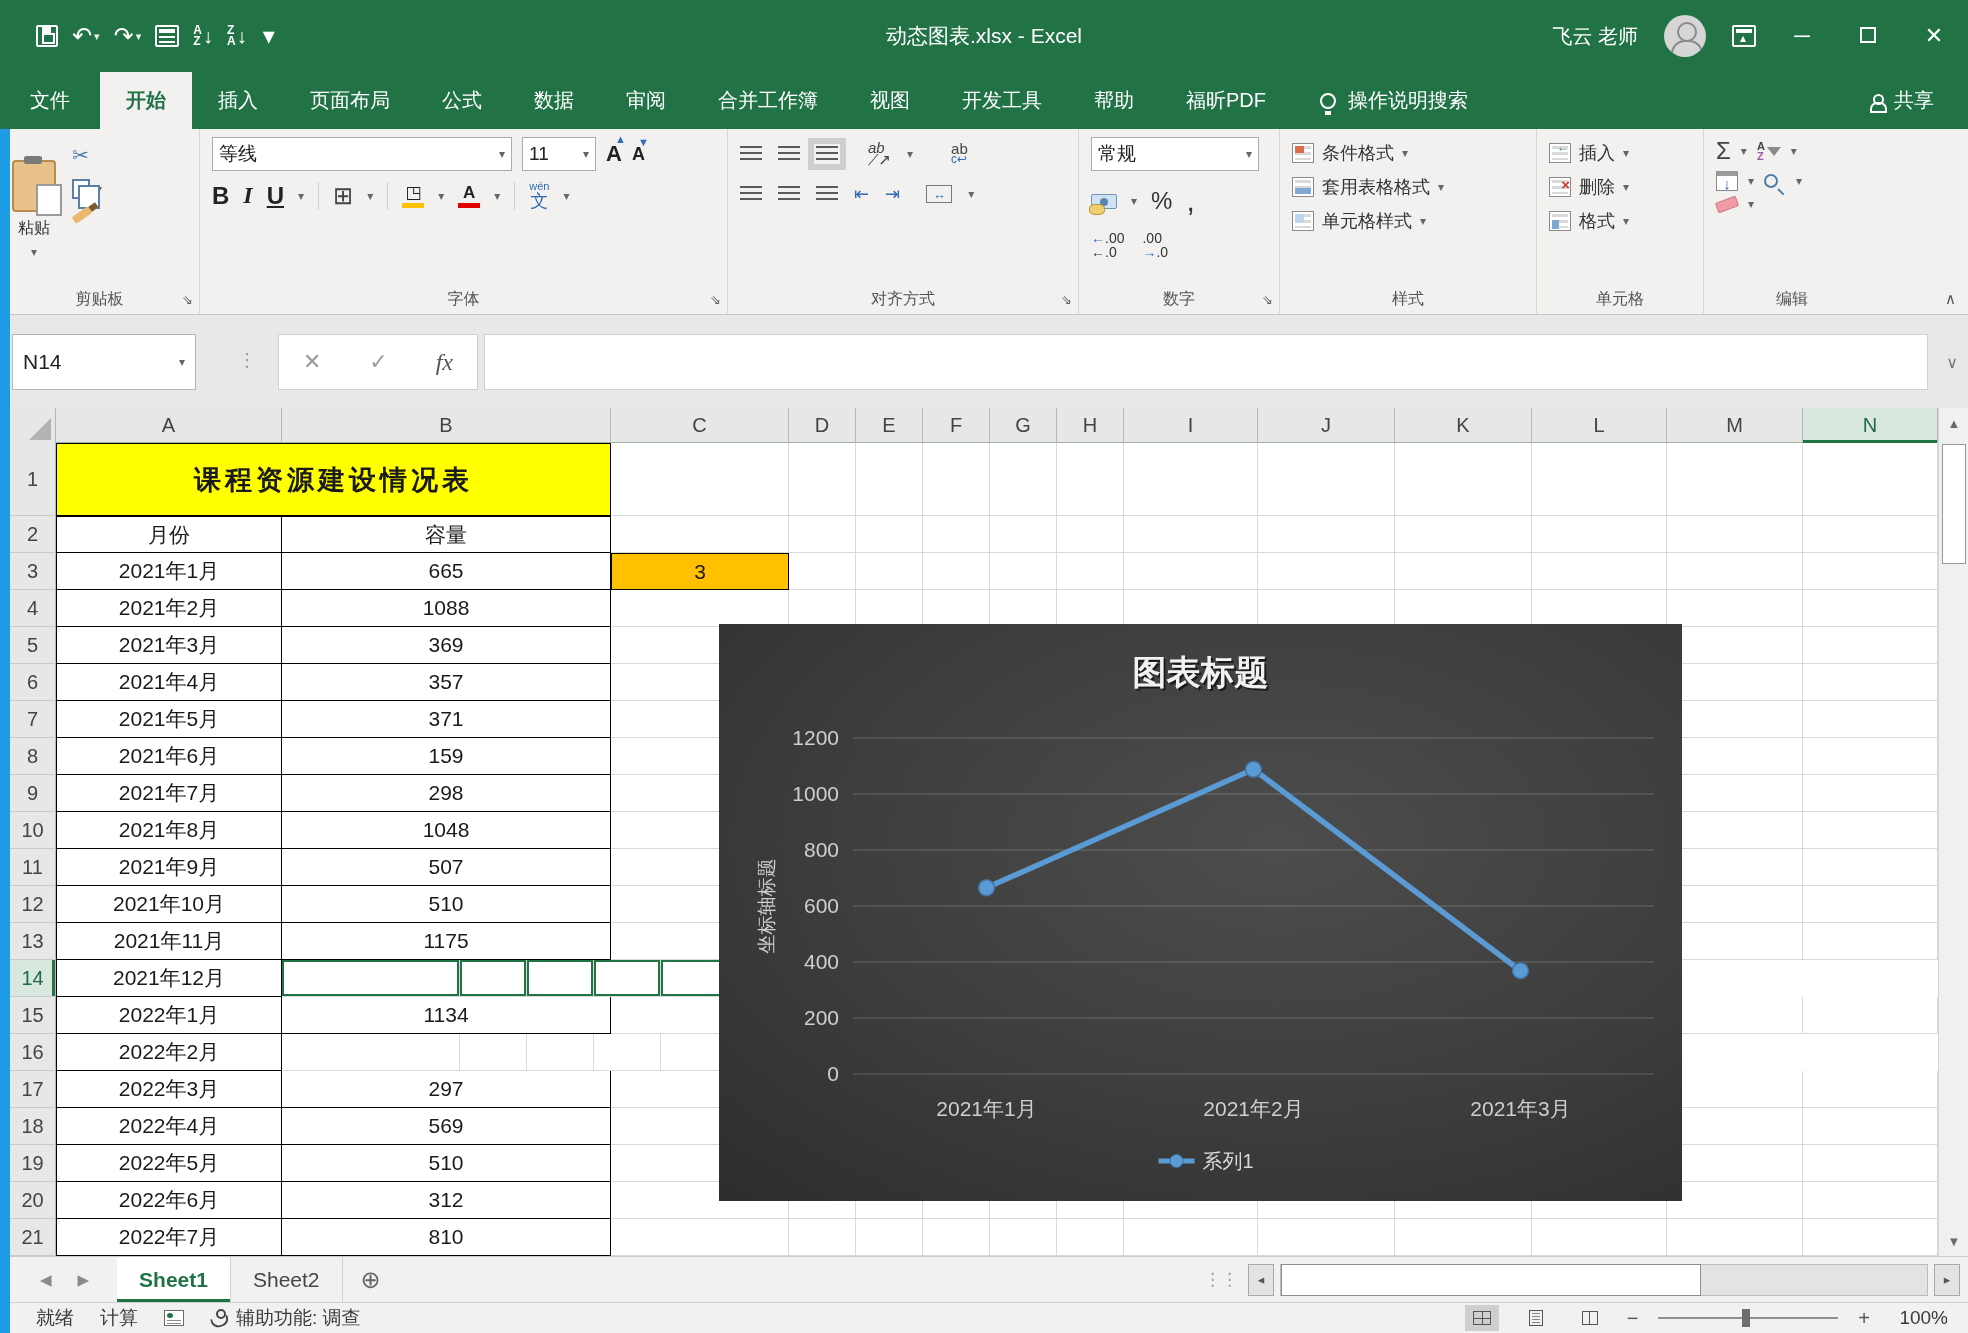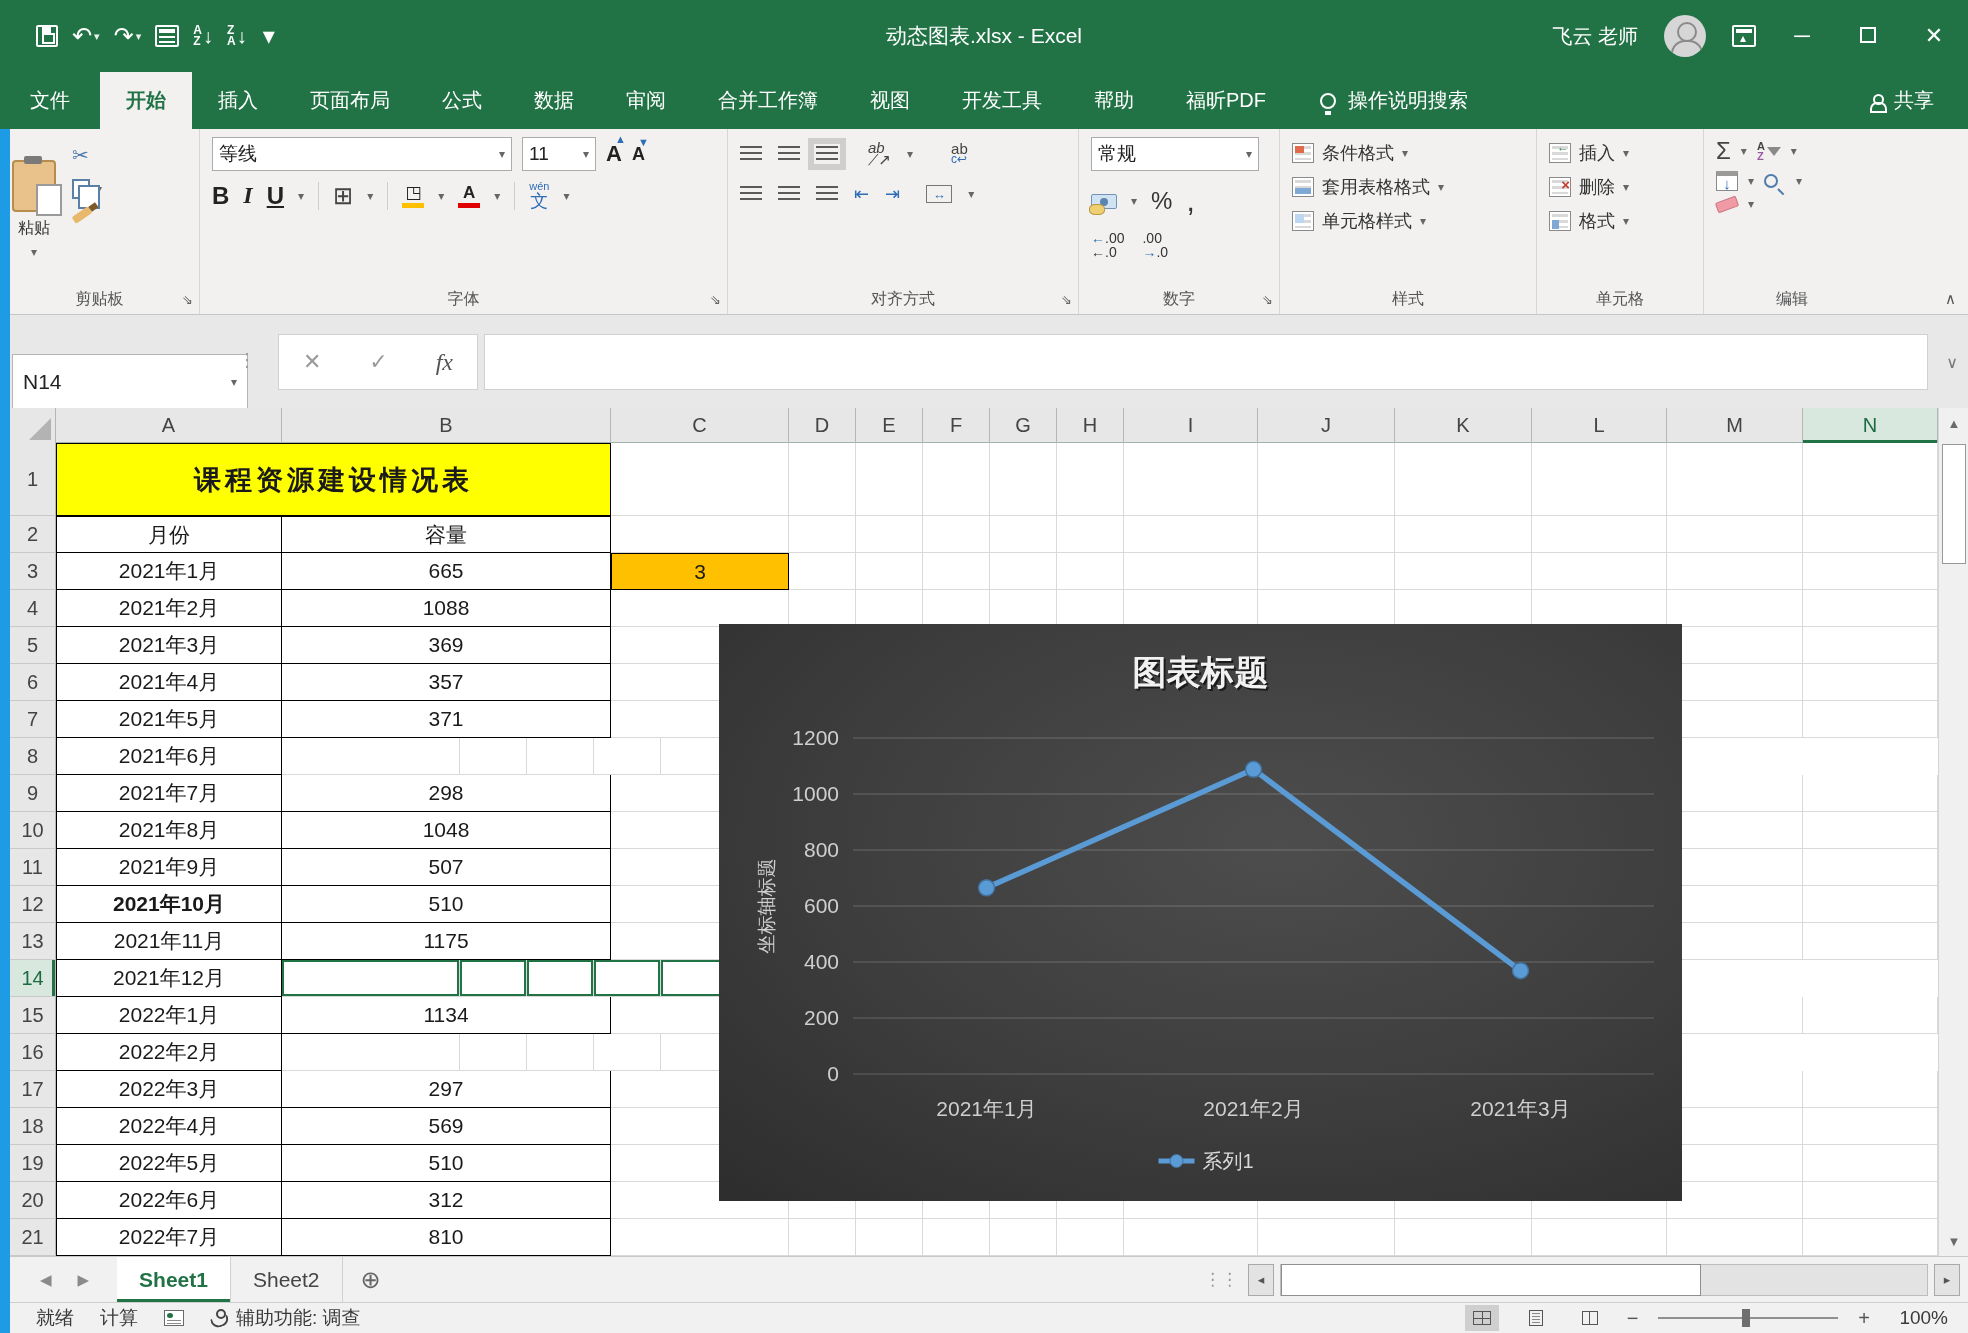--- a/index.html
+++ b/index.html
@@ -104,21 +104,21 @@
   .mag:after { content:""; position:absolute; left:12px; top:12px; width:8px; height:2px; background:#4f7cab; transform:rotate(45deg); transform-origin:left center; }
   .eraser { width:22px; height:11px; background:#ef9aa4; border:1px solid #c9747f; border-radius:2px; transform:rotate(-20deg); }
   .azfilter { display:inline-flex; align-items:center; gap:2px; }
   .azfilter .lets { display:flex; flex-direction:column; font-size:11px; font-weight:bold; line-height:10px; }
   .azfilter .lets .a { color:#444; } .azfilter .lets .z { color:#9a5ba5; }
   .funnel { width:0; height:0; border-left:7px solid transparent; border-right:7px solid transparent; border-top:9px solid #8a8a8a; }
   .collapse-rib { position:absolute; right:12px; bottom:6px; font-size:15px; color:#555; }
 
   
   .formularow { position:absolute; left:0; top:315px; width:1968px; height:93px; background:#e8e8e8; display:flex; align-items:center; }
-  .namebox { position:absolute; left:12px; top:19px; width:236px; height:56px; background:#fff; border:1px solid #b5b5b5; display:flex; align-items:center; padding:0 10px; font-size:21px;margin-top:20px; }
+  .namebox { position:absolute; left:12px; top:19px; width:184px; height:56px; background:#fff; border:1px solid #b5b5b5; display:flex; align-items:center; padding:0 10px; font-size:21px; }
   .namebox .dd { margin-left:auto; }
   .fdots { position:absolute; left:238px; top:34px; color:#9a9a9a; font-size:18px; letter-spacing:2px; }
   .fbtns { position:absolute; left:278px; top:19px; width:200px; height:56px; background:#fff; border:1px solid #d0d0d0; display:flex; align-items:center; justify-content:space-around; font-size:22px; color:#9a9a9a; }
   .fbtns .fx { color:#555; font-style:italic; font-family:"Liberation Serif","DejaVu Serif",serif; font-size:24px; }
   .finput { position:absolute; left:484px; top:19px; right:40px; height:56px; background:#fff; border:1px solid #d0d0d0; }
   .fchev { position:absolute; right:10px; top:38px; color:#777; font-size:16px; }
 
   
   .bluestrip { position:absolute; left:0; top:129px; width:10px; height:1204px; background:#1d9ce5; z-index:9; }
   .colheads { position:absolute; left:10px; top:408px; width:1928px; height:35px; display:flex; background:#e7e7e7; border-bottom:1px solid #9fb3a8; }
@@ -605,20 +605,21 @@
       <div class="gcell" style="width: 134px;"></div>
       <div class="gcell" style="width: 137px;"></div>
       <div class="gcell" style="width: 137px;"></div>
       <div class="gcell" style="width: 135px;"></div>
       <div class="gcell" style="width: 136px;"></div>
       <div class="gcell" style="width: 135px;"></div>
     </div>
     <div class="grow" style="height: 37px;">
       <div class="rnum">8</div>
       <div class="gcell tbl bl" style="width: 226px; text-align: right;">2021年6月</div>
+      <div class="gcell tbl" style="width: 329px;">159</div>
       <div class="gcell" style="width: 178px;"></div>
       <div class="gcell" style="width: 67px;"></div>
       <div class="gcell" style="width: 67px;"></div>
       <div class="gcell" style="width: 67px;"></div>
       <div class="gcell" style="width: 67px;"></div>
       <div class="gcell" style="width: 67px;"></div>
       <div class="gcell" style="width: 134px;"></div>
       <div class="gcell" style="width: 137px;"></div>
       <div class="gcell" style="width: 137px;"></div>
       <div class="gcell" style="width: 135px;"></div>
@@ -671,21 +672,21 @@
       <div class="gcell" style="width: 67px;"></div>
       <div class="gcell" style="width: 134px;"></div>
       <div class="gcell" style="width: 137px;"></div>
       <div class="gcell" style="width: 137px;"></div>
       <div class="gcell" style="width: 135px;"></div>
       <div class="gcell" style="width: 136px;"></div>
       <div class="gcell" style="width: 135px;"></div>
     </div>
     <div class="grow" style="height: 37px;">
       <div class="rnum">12</div>
-      <div class="gcell tbl bl" style="width: 226px; font-weight: bold;">2021年10月</div>
+      <div class="gcell tbl bl" style="width: 226px;">2021年10月</div>
       <div class="gcell tbl" style="width: 329px;">510</div>
       <div class="gcell" style="width: 178px;"></div>
       <div class="gcell" style="width: 67px;"></div>
       <div class="gcell" style="width: 67px;"></div>
       <div class="gcell" style="width: 67px;"></div>
       <div class="gcell" style="width: 67px;"></div>
       <div class="gcell" style="width: 67px;"></div>
       <div class="gcell" style="width: 134px;"></div>
       <div class="gcell" style="width: 137px;"></div>
       <div class="gcell" style="width: 137px;"></div>

